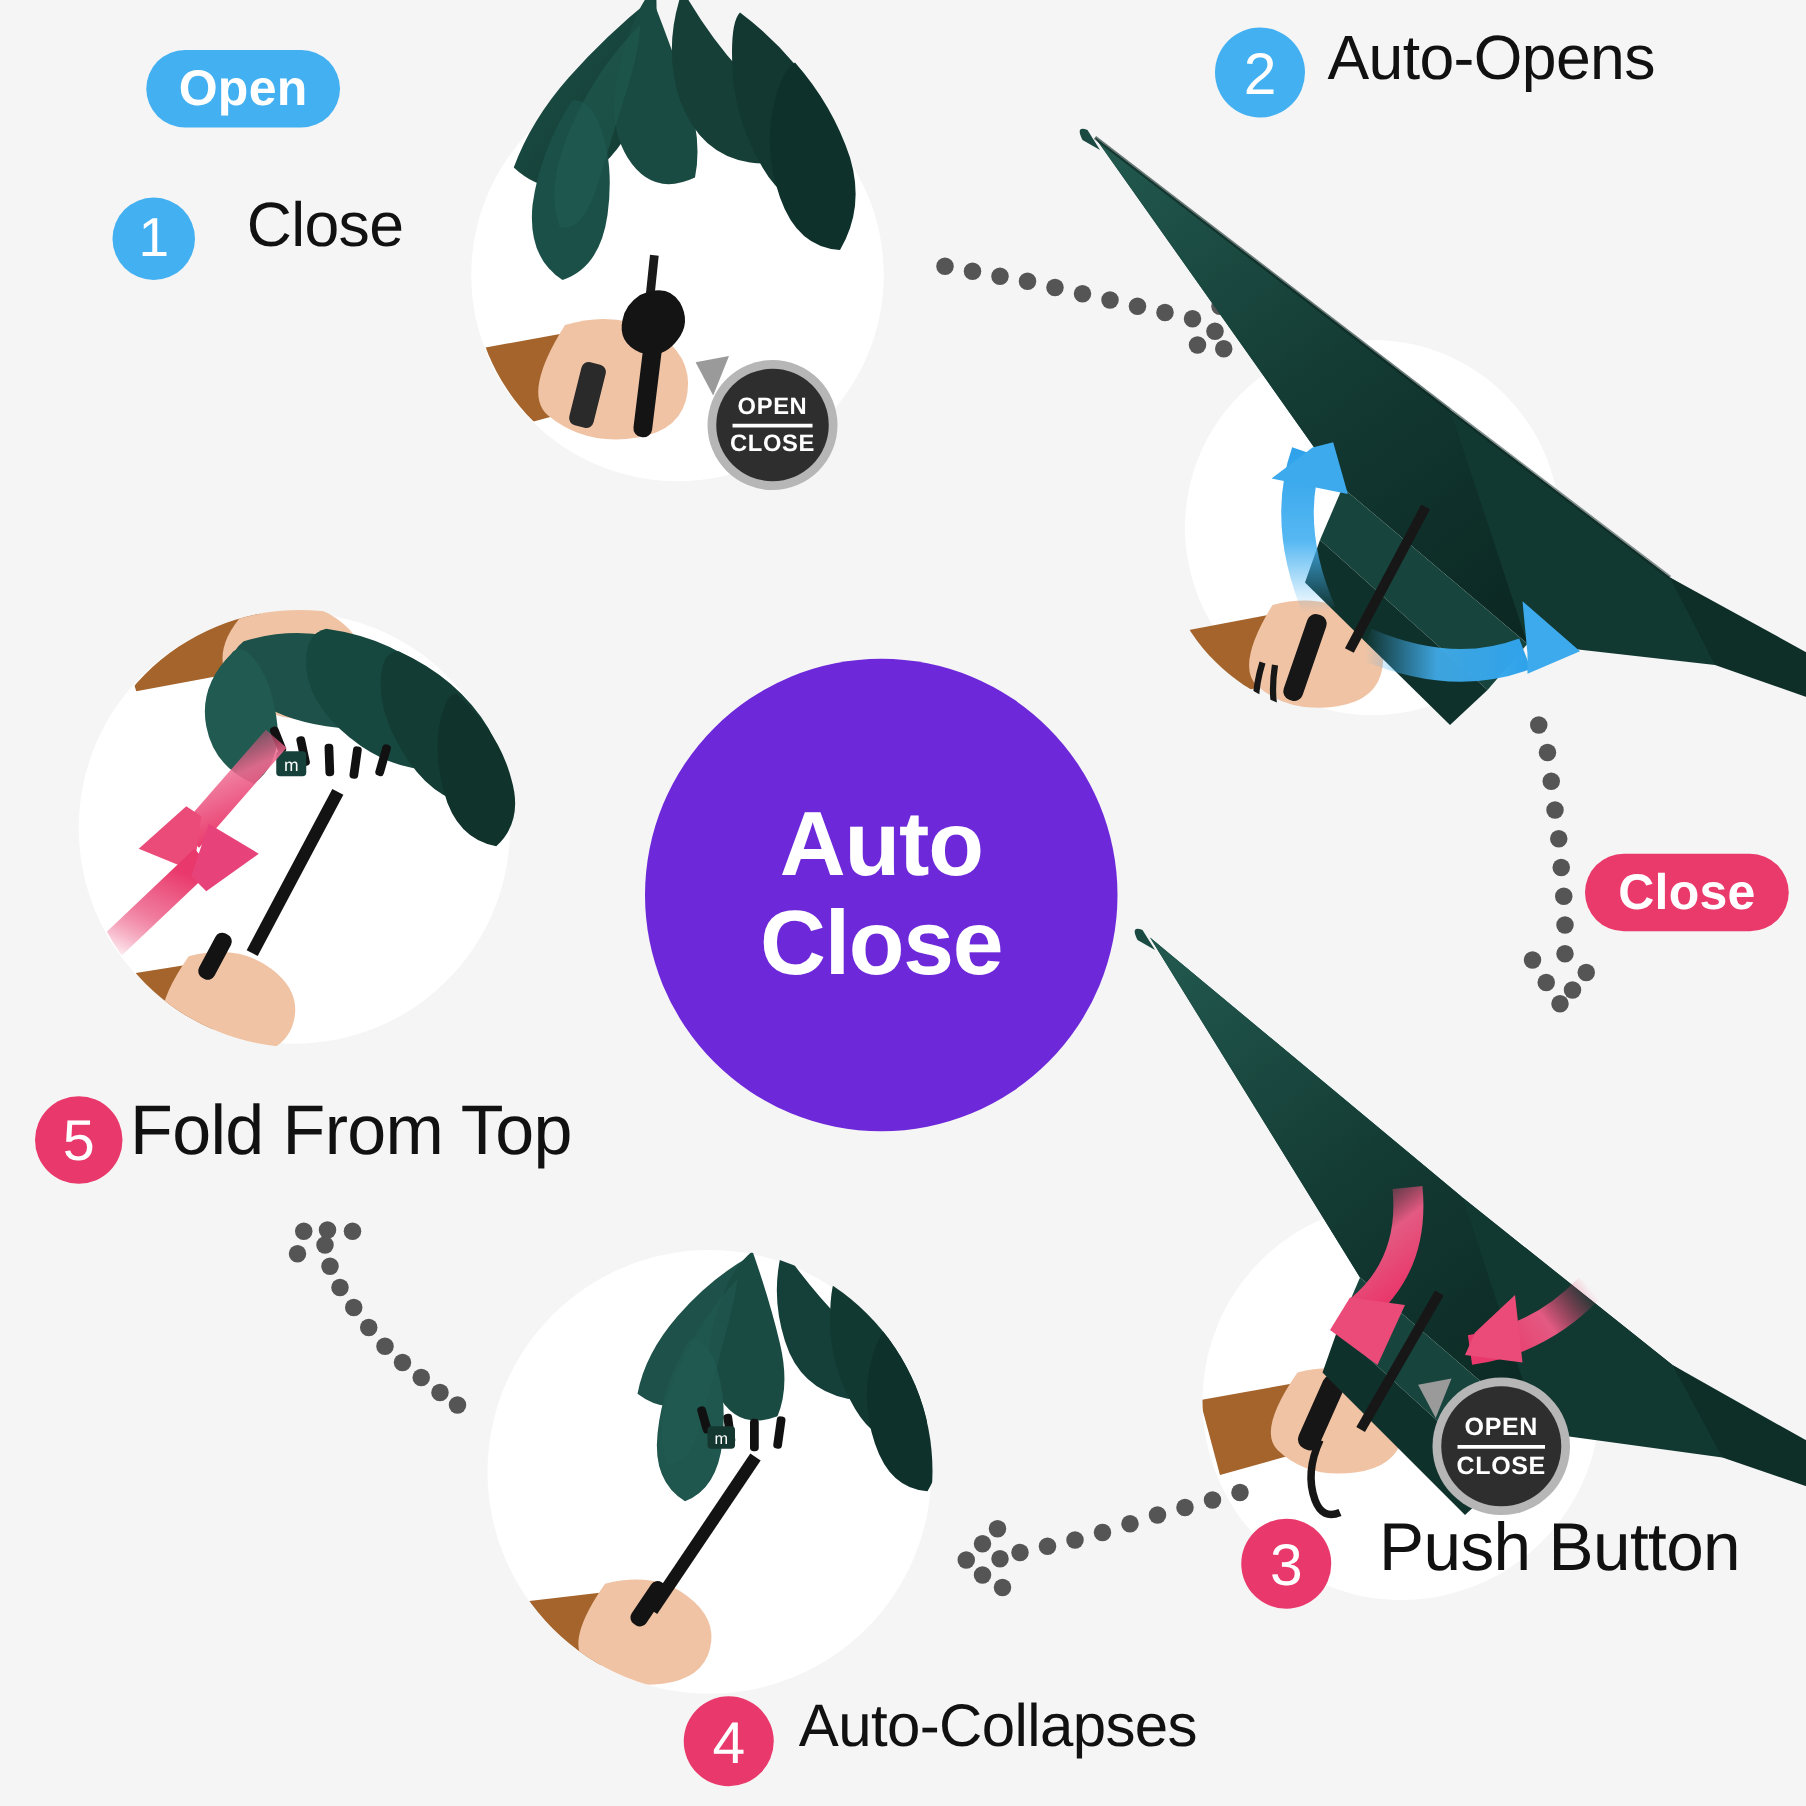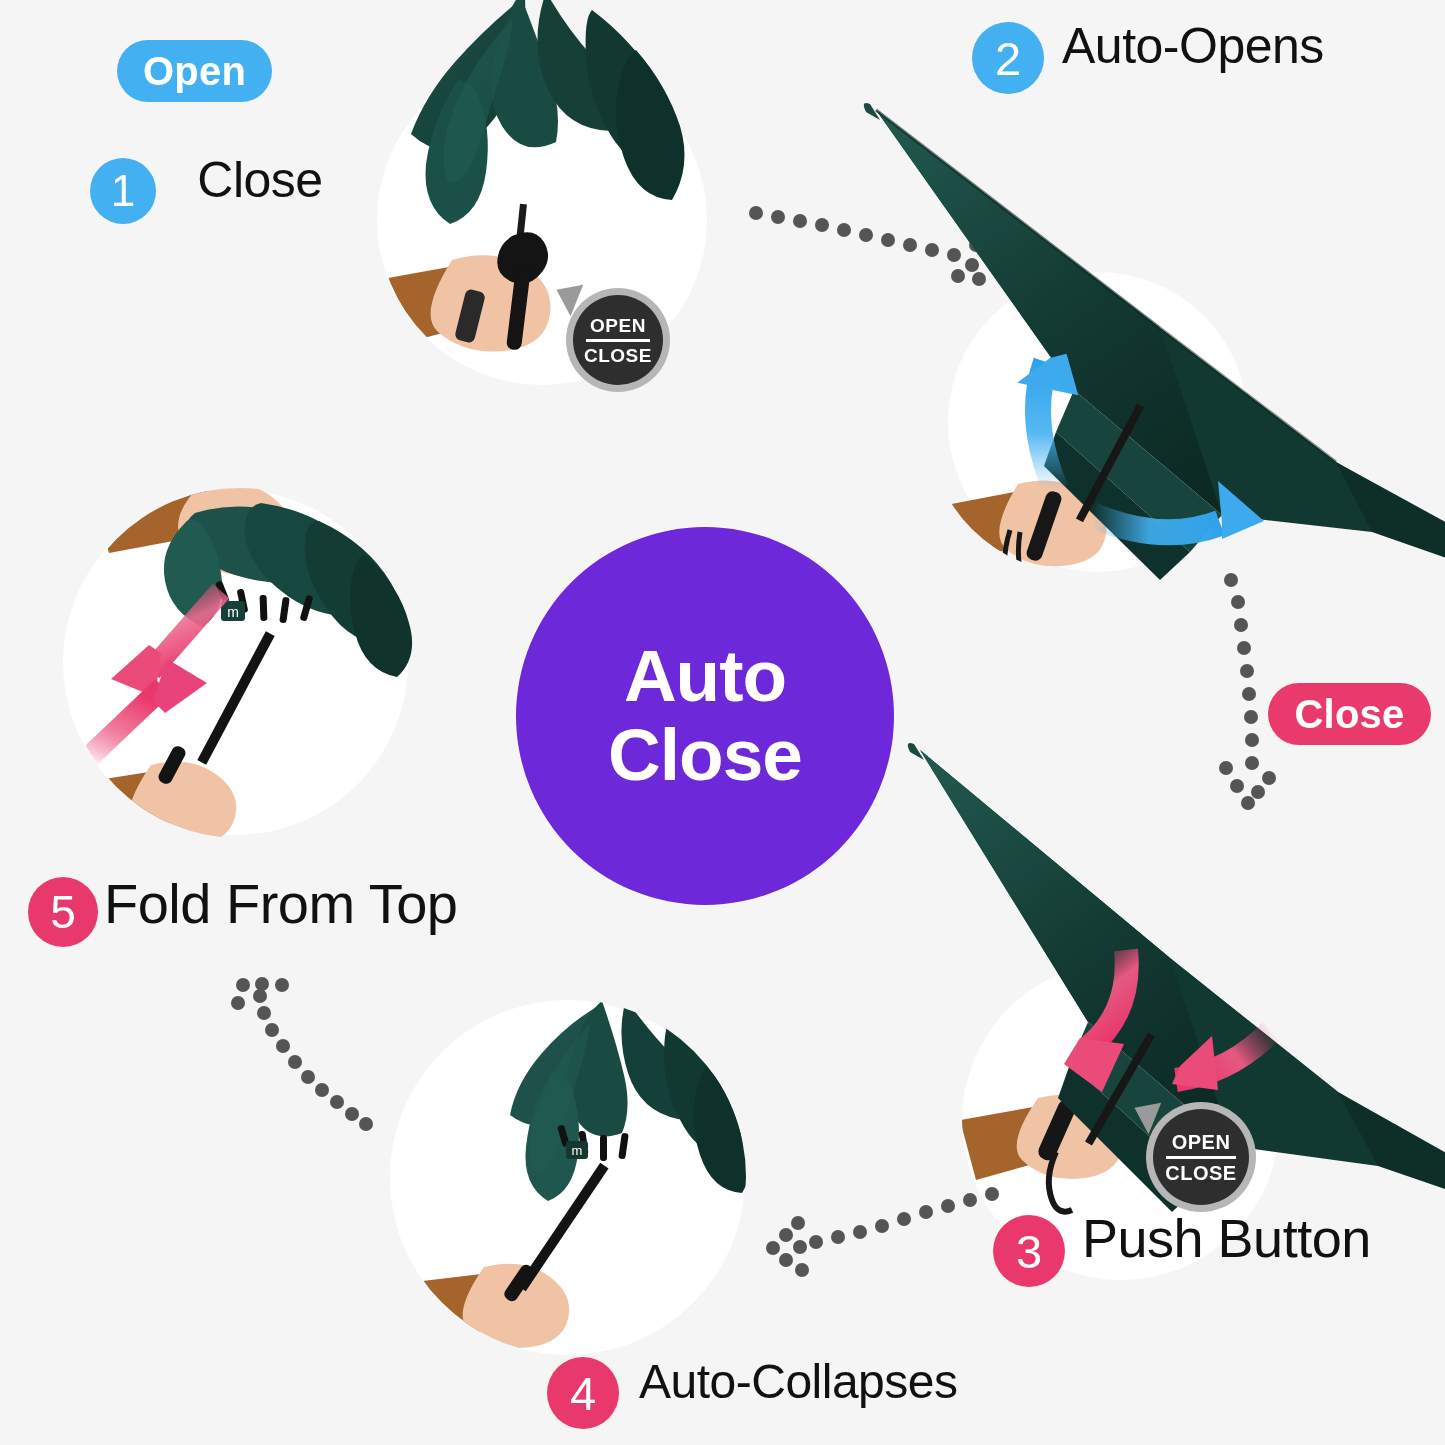--- a/index.html
+++ b/index.html
@@ -37,21 +37,21 @@
   #num-4{left:547px;top:1357px;width:72px;height:72px;background:#E9386B;font-size:47px;}
   #num-5{left:28px;top:877px;width:70px;height:70px;background:#E9386B;font-size:46px;}
 
   
   .caption{
     position:absolute;color:#111;font-weight:400;
     line-height:1.06;letter-spacing:-.5px;
   }
   #cap-1{left:140px;top:154px;width:240px;font-size:50px;text-align:center;}
   #cap-2{left:1062px;top:20px;font-size:50px;white-space:nowrap;}
-  #cap-3{left:1082px;top:1210px;width:310px;font-size:54px;text-align:left;}
+  #cap-3{left:1082px;top:1210px;width:310px;font-size:54px;text-align:right;}
   #cap-4{left:639px;top:1357px;font-size:48px;white-space:nowrap;}
   #cap-5{left:104px;top:874px;font-size:56px;white-space:nowrap;}
 
   
   #center-badge{
     position:absolute;left:516px;top:527px;width:378px;height:378px;
     background:#6d28d9;border-radius:50%;
     display:flex;flex-direction:column;align-items:center;justify-content:center;
     color:#fff;text-align:center;
   }

